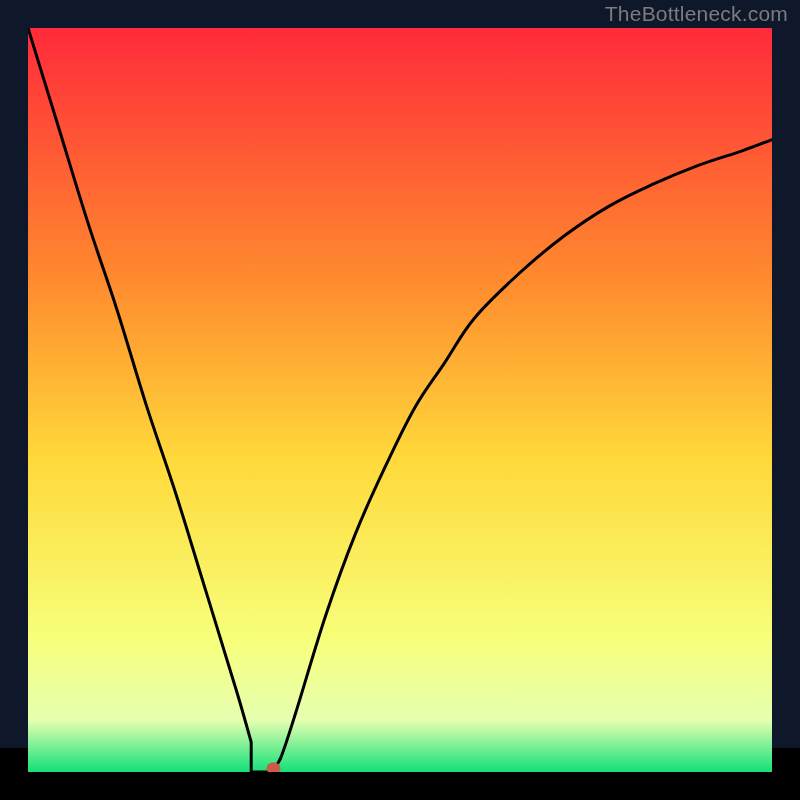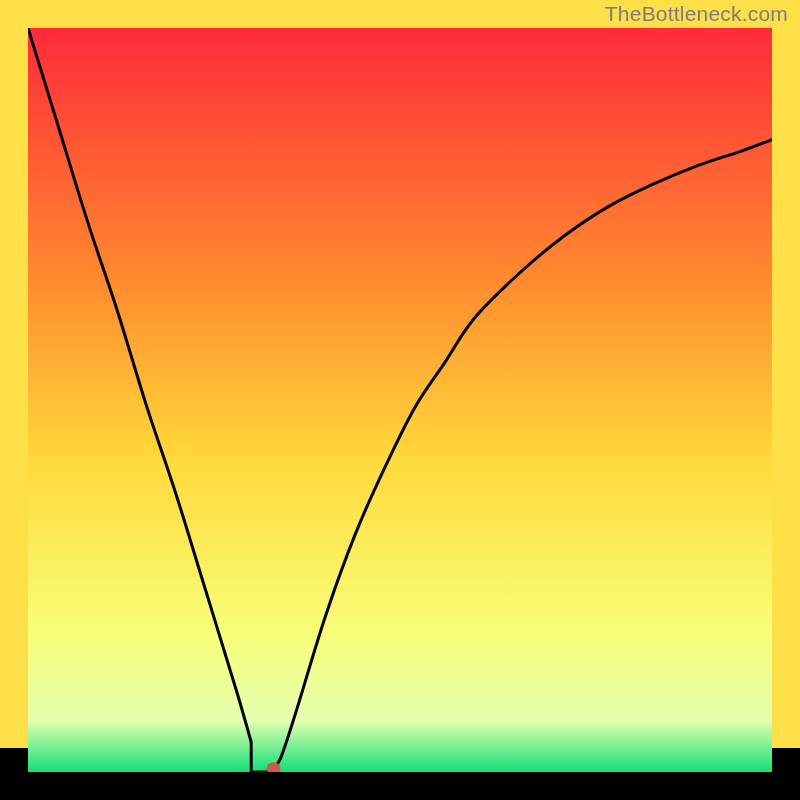--- a/index.html
+++ b/index.html
@@ -8,21 +8,21 @@
     width: 800px;
     height: 800px;
     background: #000;
     overflow: hidden;
     font-family: Arial, Helvetica, sans-serif;
   }
   .frame {
     position: relative;
     width: 800px;
     height: 748px;
-    background: #fde047;
+    background: #0f172a;
   }
   .watermark {
     position: absolute;
     top: 2px;
     right: 12px;
     color: #7c7c7c;
     font-size: 21px;
     font-weight: 500;
     letter-spacing: 0.2px;
   }

